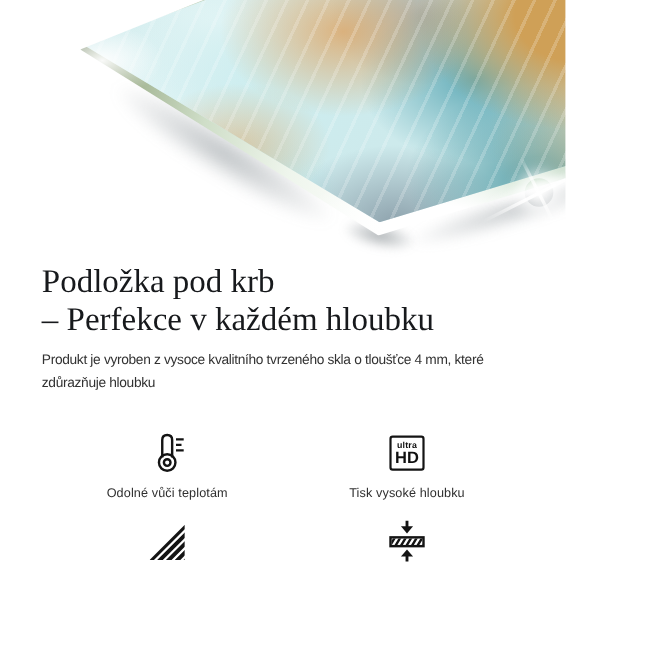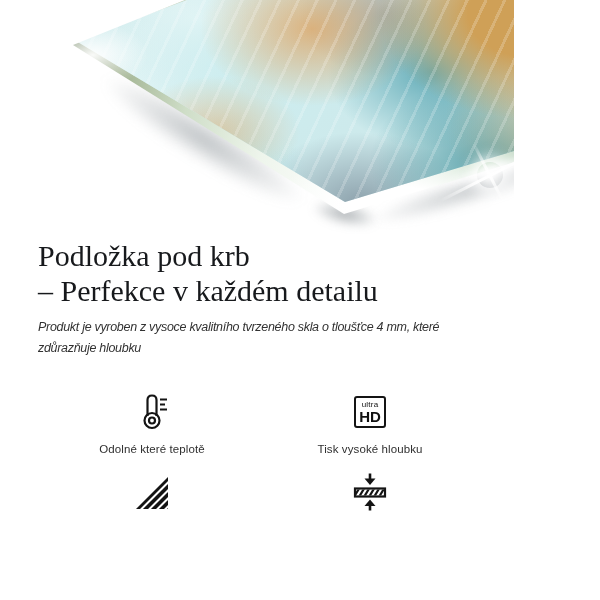--- a/index.html
+++ b/index.html
@@ -77,34 +77,34 @@
     box-shadow: 0 0 14px 6px rgba(255,255,255,0.85); }
 
   
   .content { padding: 0 30px 0 38px; }
 
   h1 { margin-top: 4px; font-family: "Liberation Serif", "DejaVu Serif", serif;
        font-weight: 400; font-size: 30px; line-height: 35px; color: #17191c; letter-spacing: 0; }
   h1 span { display: block; }
 
   .desc { margin-top: 9px; max-width: 560px;
-          font-size: 12.5px; letter-spacing: -0.3px; line-height: 21px; color: #323232; font-style: italic; }
+          font-size: 12.5px; letter-spacing: -0.3px; line-height: 21px; color: #323232; }
   .desc span { display: block; }
 
   
   .features { display: flex; flex-wrap: wrap; justify-content: space-between;
               margin: 32px 26px 0; row-gap: 16px; }
   .feature { width: 176px; display: flex; flex-direction: column; align-items: center; }
   .icon-box { height: 42px; display: flex; align-items: center; justify-content: center; }
   .feature .label { margin-top: 10px; font-size: 11.5px; color: #2f2f2f; letter-spacing: 0.1px; }
 
   .uhd-badge { width: 32px; height: 32px; border: 2.5px solid #141414; border-radius: 3px;
                display: flex; flex-direction: column; align-items: center; justify-content: center;
                line-height: 1; color: #101010; }
-  .uhd-badge .t { font-size: 8px; font-weight: 400; letter-spacing: 0.2px; text-align: center; }
+  .uhd-badge .t { font-size: 8px; font-weight: 700; letter-spacing: 0.2px; text-align: center; }
   .uhd-badge .b { font-size: 15px; font-weight: 800; letter-spacing: 0; }
 
   svg .ln { stroke: #141414; fill: none; }
 </style>
 </head>
 <body>
 
 <div class="page">
 
   <div class="hero">
@@ -124,39 +124,39 @@
     <div class="sparkle">
       <div class="ray1"></div>
         <div class="ray2"></div>
         <div class="glow"></div>
     </div>
   </div>
 
   <div class="content">
     <h1>
       <span>Podložka pod krb</span>
-      <span>– Perfekce v každém detailu</span>
+      <span>– Perfekce v každém hloubku</span>
     </h1>
 
     <p class="desc">
       <span>Produkt je vyroben z vysoce kvalitního tvrzeného skla o tloušťce 4 mm, které zdůrazňuje hloubku</span>
     </p>
 
     <div class="features">
 
       <div class="feature">
         <div class="icon-box">
           <svg width="40" height="40" viewBox="0 0 40 40">
             <circle class="ln" cx="20" cy="28.5" r="7.5" stroke-width="2.2" fill="#ffffff"></circle>
             <path class="ln" d="M15.5 24 L15.5 8 Q15.5 3.5 20 3.5 Q24.5 3.5 24.5 8 L24.5 24" stroke-width="2.2" fill="#ffffff" stroke-linejoin="round"></path>
             <circle class="ln" cx="20" cy="28.5" r="3" stroke-width="2.2"></circle>
             <path class="ln" d="M28 7.5 H35 M28 12.5 H33 M28 17.5 H35" stroke-width="2"></path>
           </svg>
         </div>
-        <div class="label">Odolné které teplotě</div>
+        <div class="label">Odolné vůči teplotám</div>
       </div>
 
       <div class="feature">
         <div class="icon-box">
           <div class="uhd-badge">
             <span class="t">ultra</span>
             <span class="b">HD</span>
           </div>
         </div>
         <div class="label">Tisk vysoké hloubku</div>

